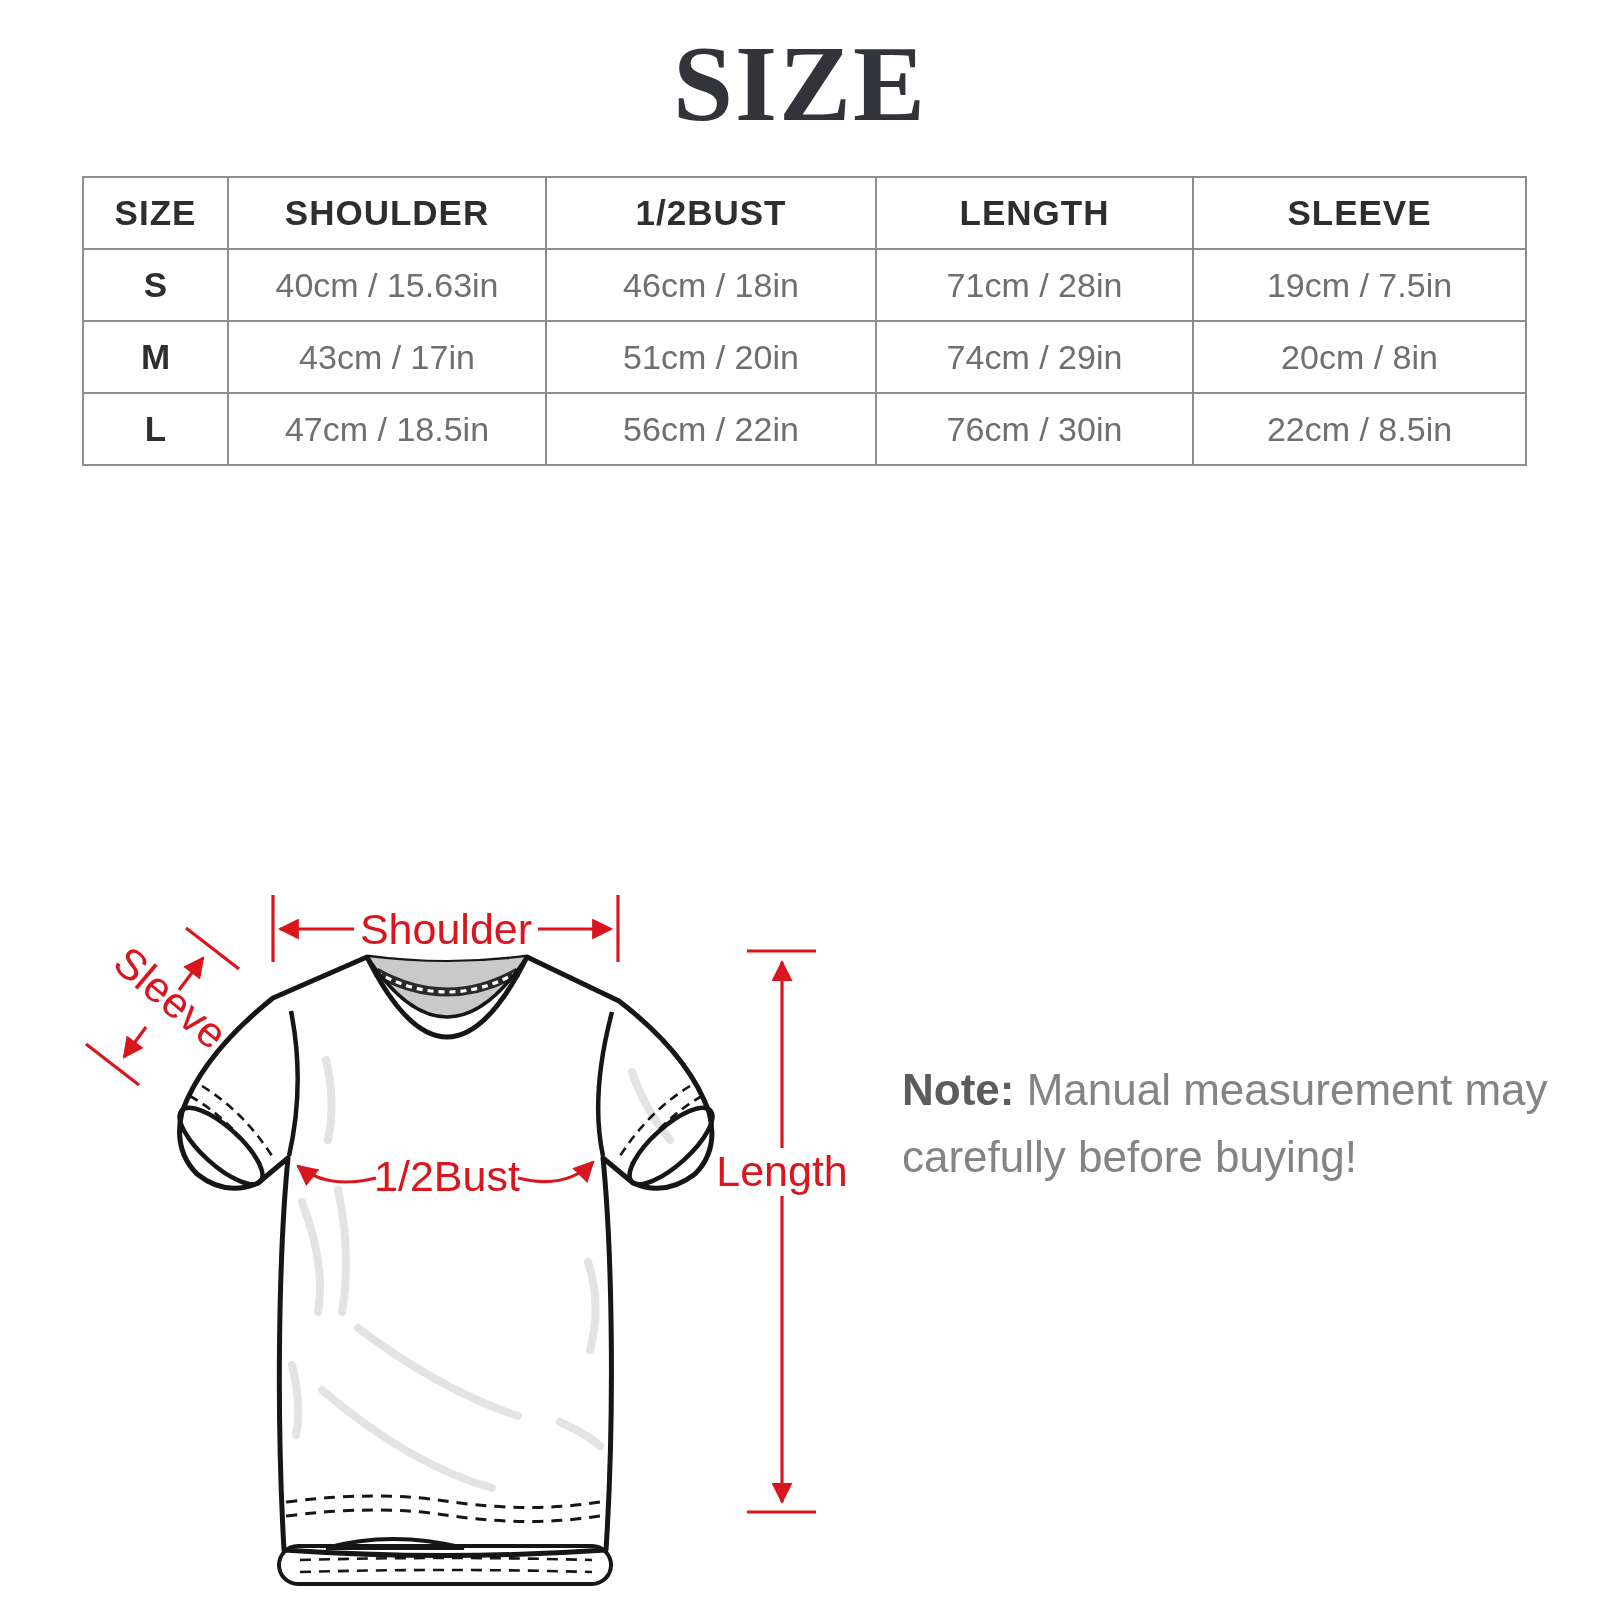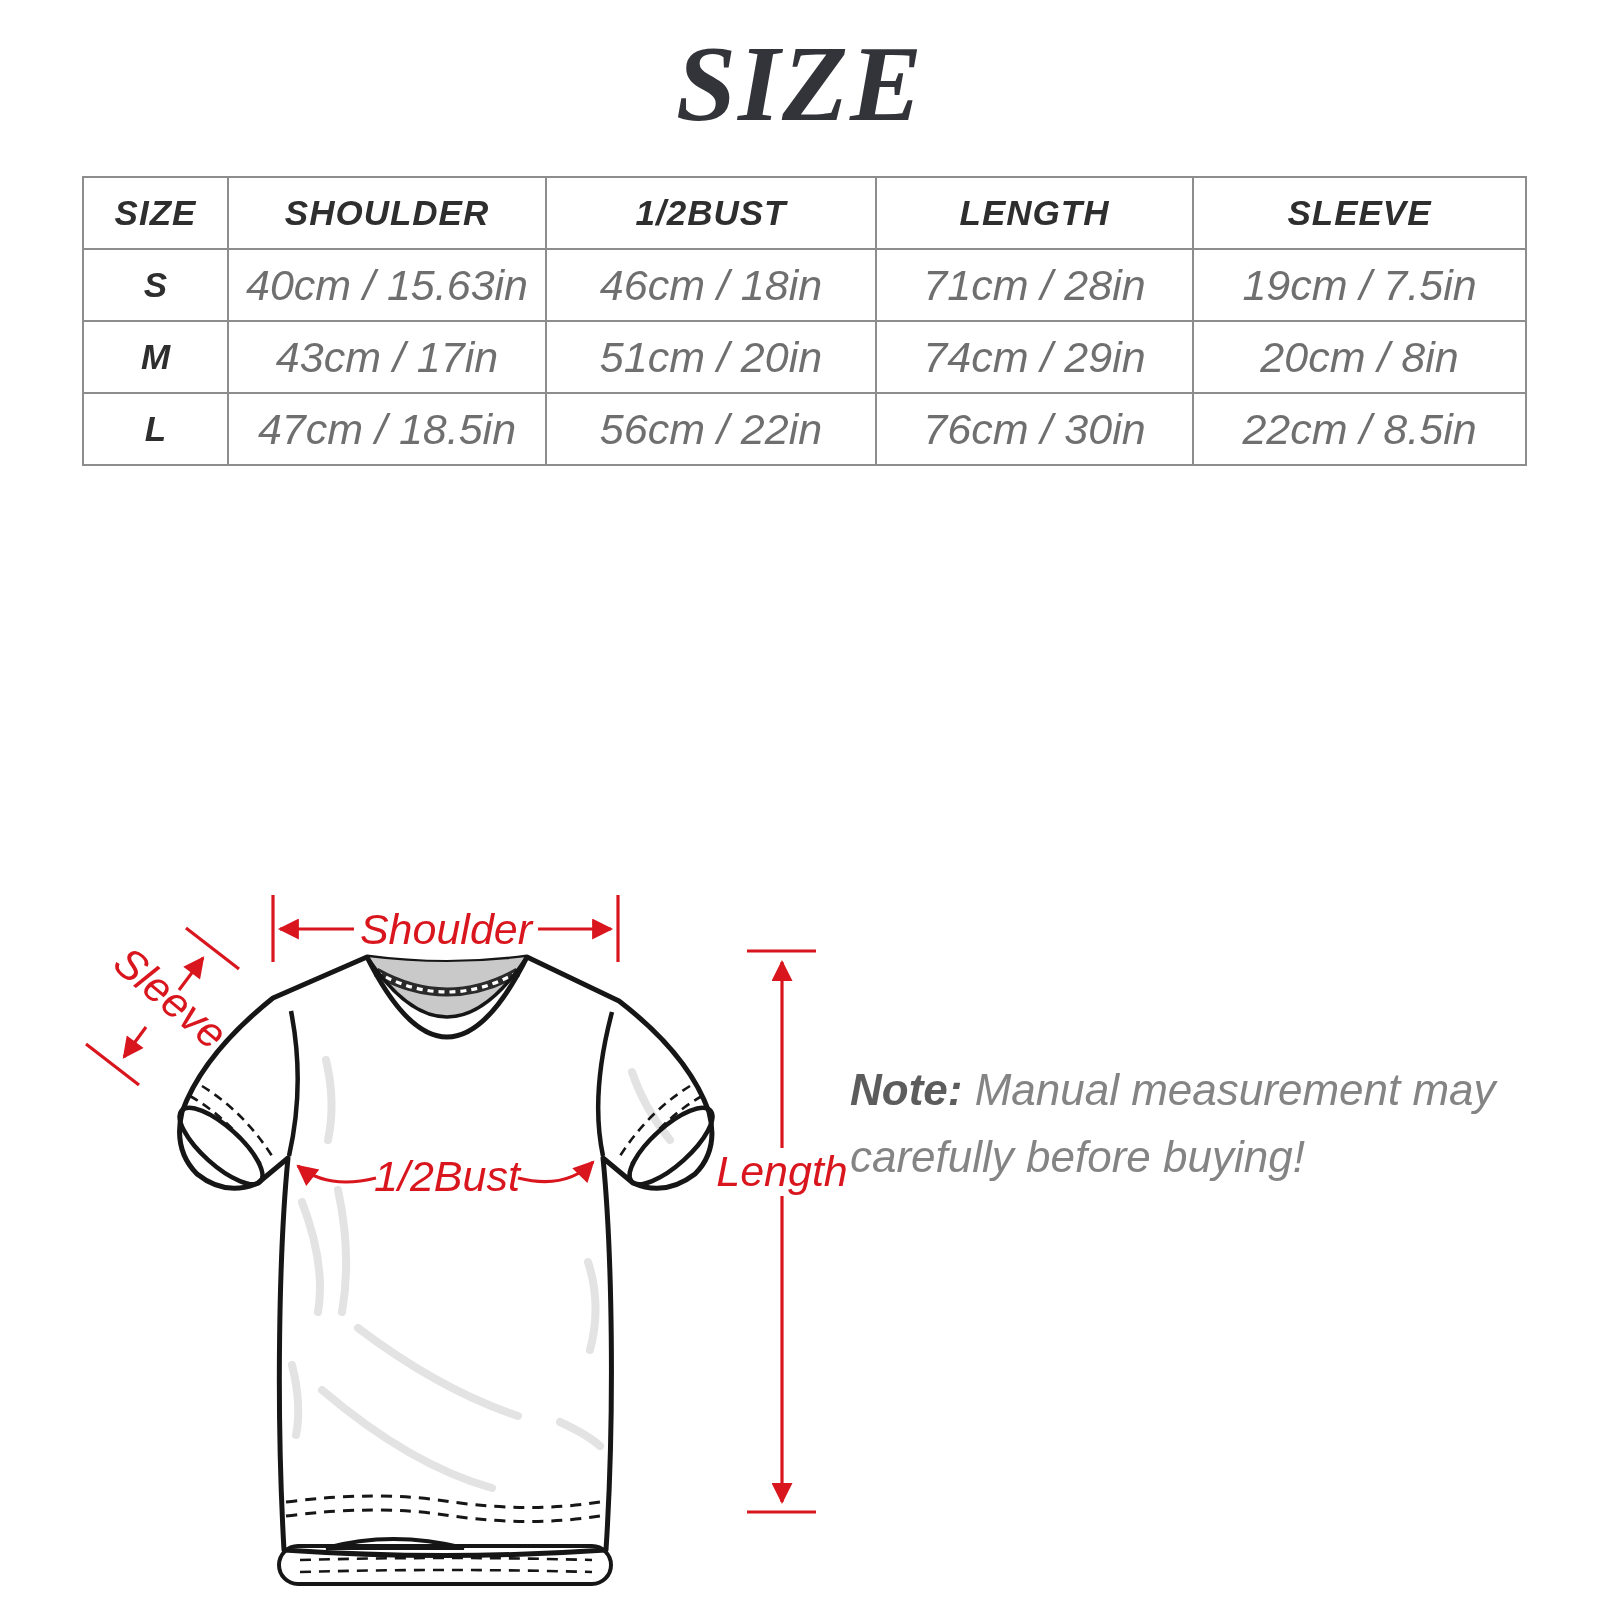--- a/index.html
+++ b/index.html
@@ -1,42 +1,42 @@
 <!DOCTYPE html>
 <html style="--accent: #d9151d; --ink: #161616; --gray-fill: #c9c9c9; --table-border: #8d8d8d; --header-text: #2e2e2e; --data-text: #6f6f6f; --note-text: #848484; --title: #33333a;"><head>
 <meta charset="utf-8">
 <style>
   html,body{margin:0;padding:0;background:#ffffff;}
   #page{position:relative;width:1600px;height:1600px;background:#fff;overflow:hidden;
-        font-family:"Liberation Sans",sans-serif;font-style:italic;}
+        font-family:"Liberation Sans",sans-serif;}
 
   
   #title{position:absolute;top:30px;left:0;width:100%;text-align:center;
          font-family:"Liberation Serif",serif;font-weight:bold;font-size:108px;
          letter-spacing:2px;color:var(--title,#33333a);line-height:1;}
 
   
   #size-table{position:absolute;left:82px;top:176px;width:1443px;
               border-collapse:collapse;table-layout:fixed;}
   #size-table th,#size-table td{border:2px solid var(--table-border,#8d8d8d);
               height:70px;text-align:center;vertical-align:middle;padding:0;}
   #size-table th{font-size:35px;font-weight:bold;color:var(--header-text,#2e2e2e);letter-spacing:1px;}
-  #size-table td{font-size:43px;color:var(--data-text,#6f6f6f);}
+  #size-table td{font-size:34px;color:var(--data-text,#6f6f6f);}
   #size-table td.szcol{font-weight:bold;color:var(--header-text,#2e2e2e);font-size:35px;}
 
   
   #diagram{position:absolute;left:40px;top:850px;width:840px;height:760px;}
   .ink{stroke:var(--ink,#161616);fill:none;}
   .rl{stroke:var(--accent,#d9151d);stroke-width:3.2;fill:none;}
   .rf{fill:var(--accent,#d9151d);stroke:none;}
   .rt{fill:var(--accent,#d9151d);font-family:"Liberation Sans",sans-serif;font-size:43px;}
   .wrk{stroke:#e3e3e3;stroke-width:8;fill:none;stroke-linecap:round;}
 
   
-  #note{position:absolute;left:850px;top:1056px;width:640px;
+  #note{position:absolute;left:902px;top:1056px;width:640px;
         font-size:44px;line-height:67px;color:var(--note-text,#848484);}
   #note b{color:#5c5c5c;}
   #note .nline{white-space:nowrap;}
 </style>
 </head>
 <body>
 
 <div id="page">
 
   <div id="title">SIZE</div>

